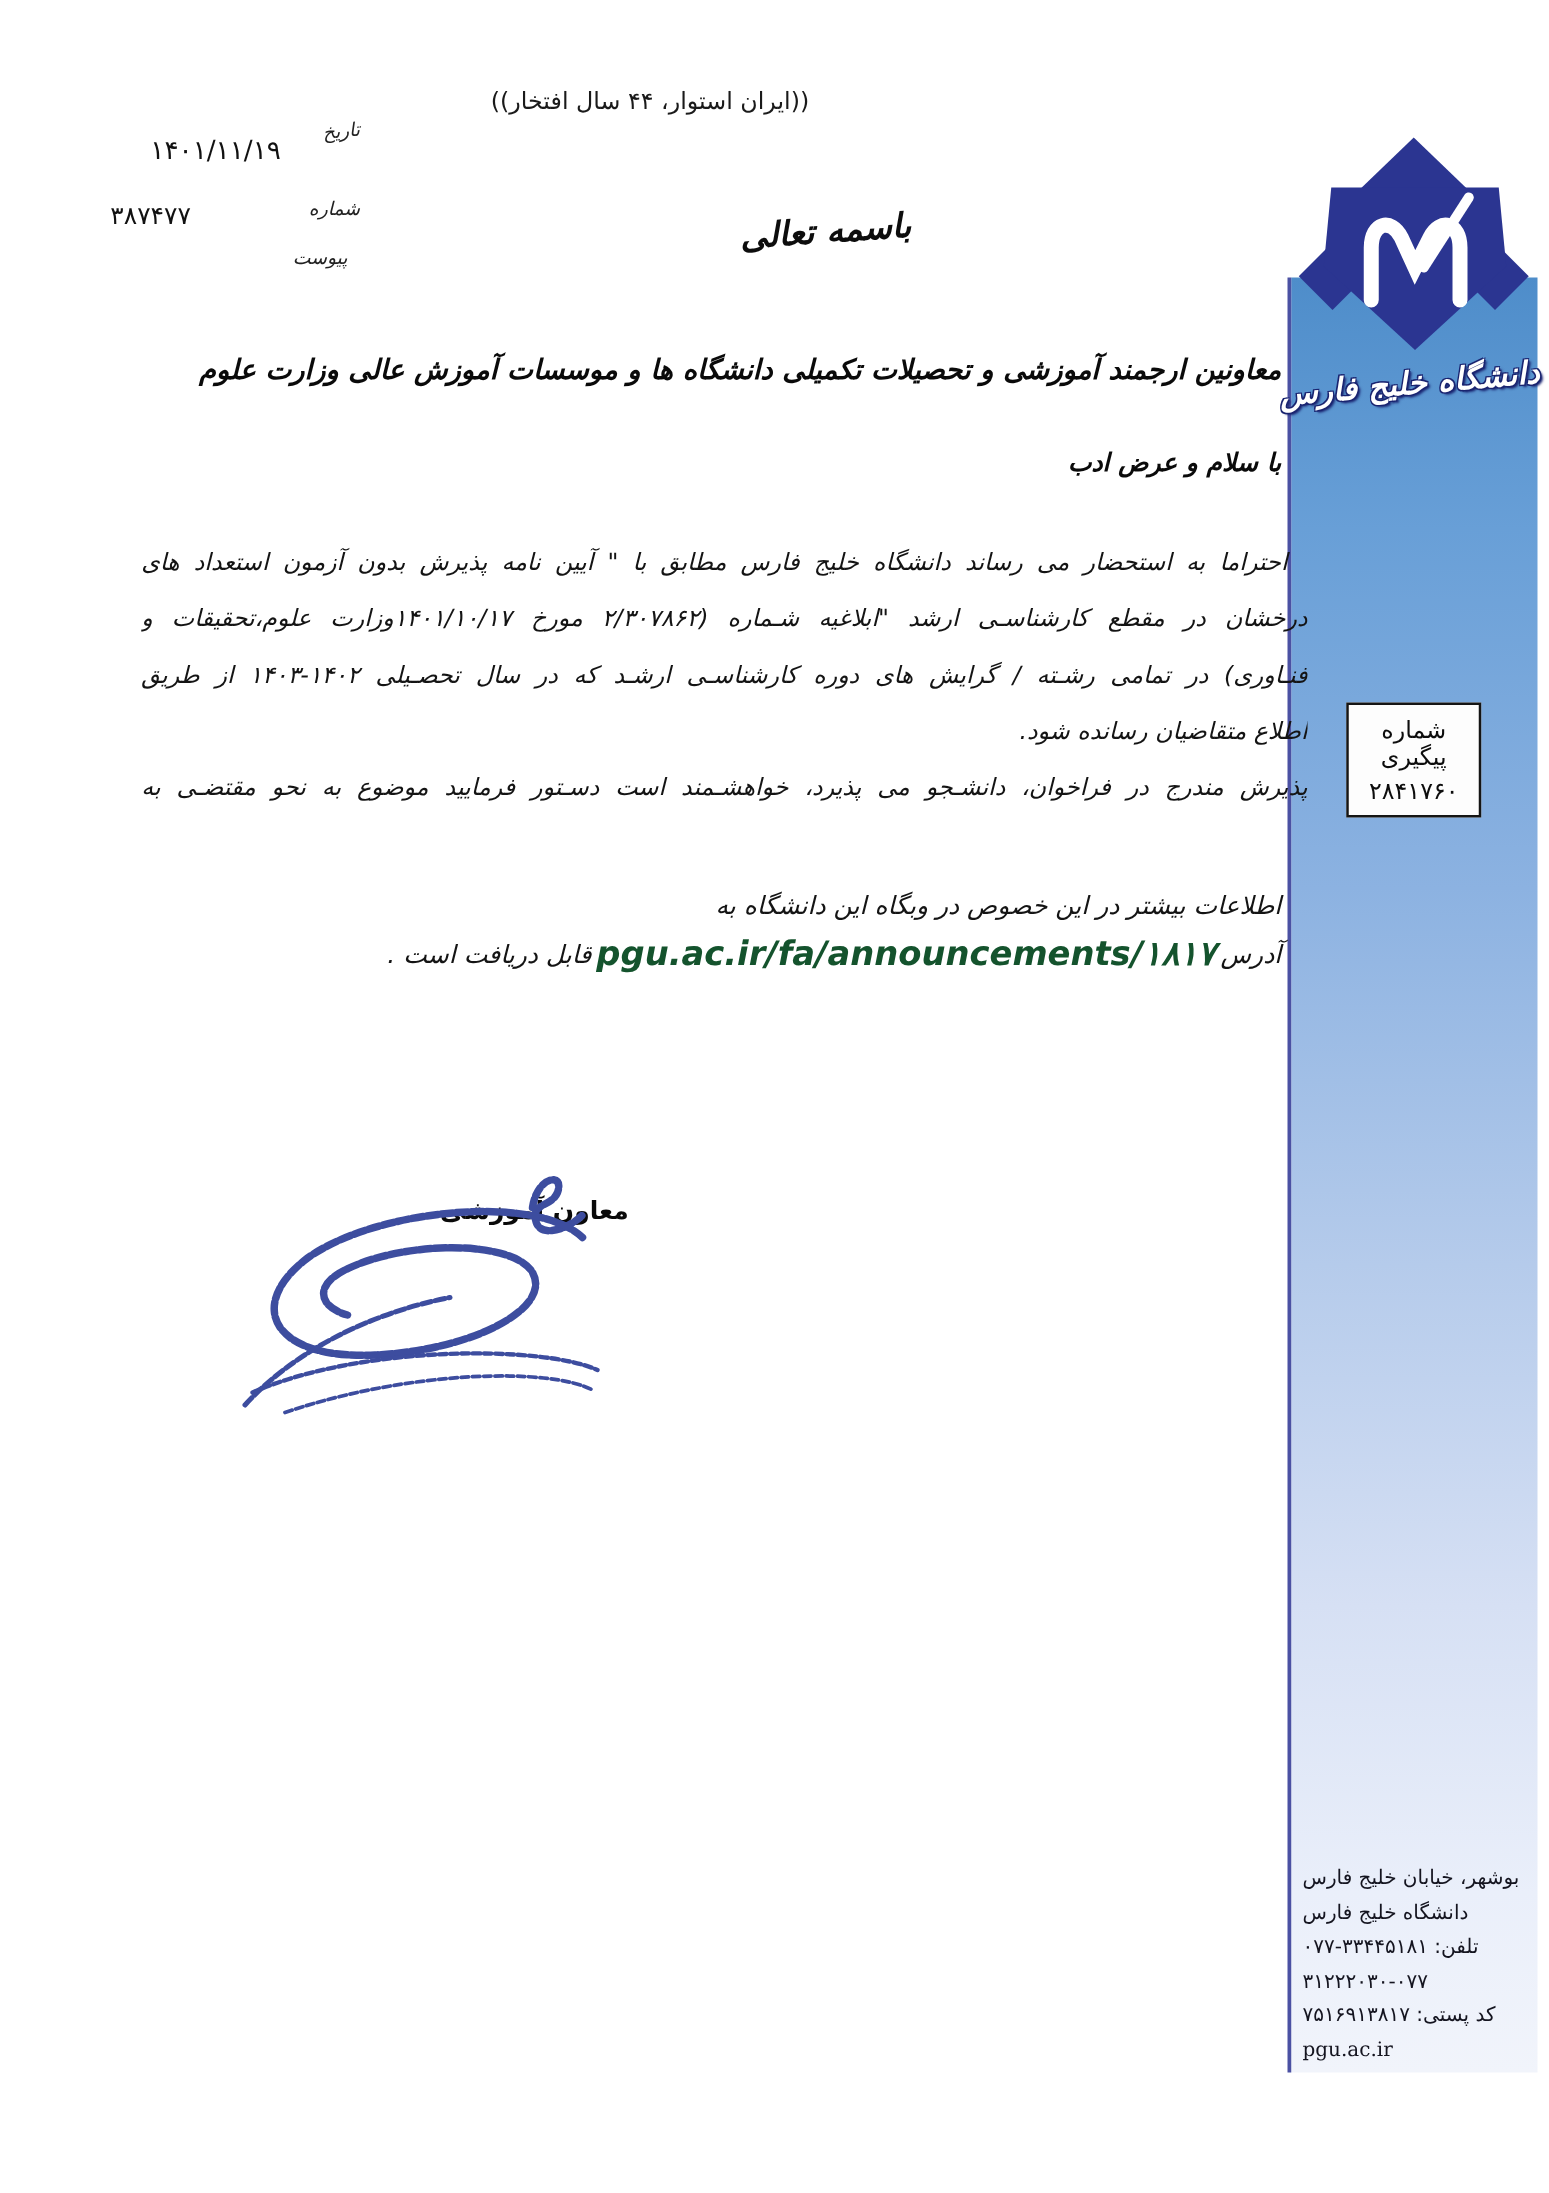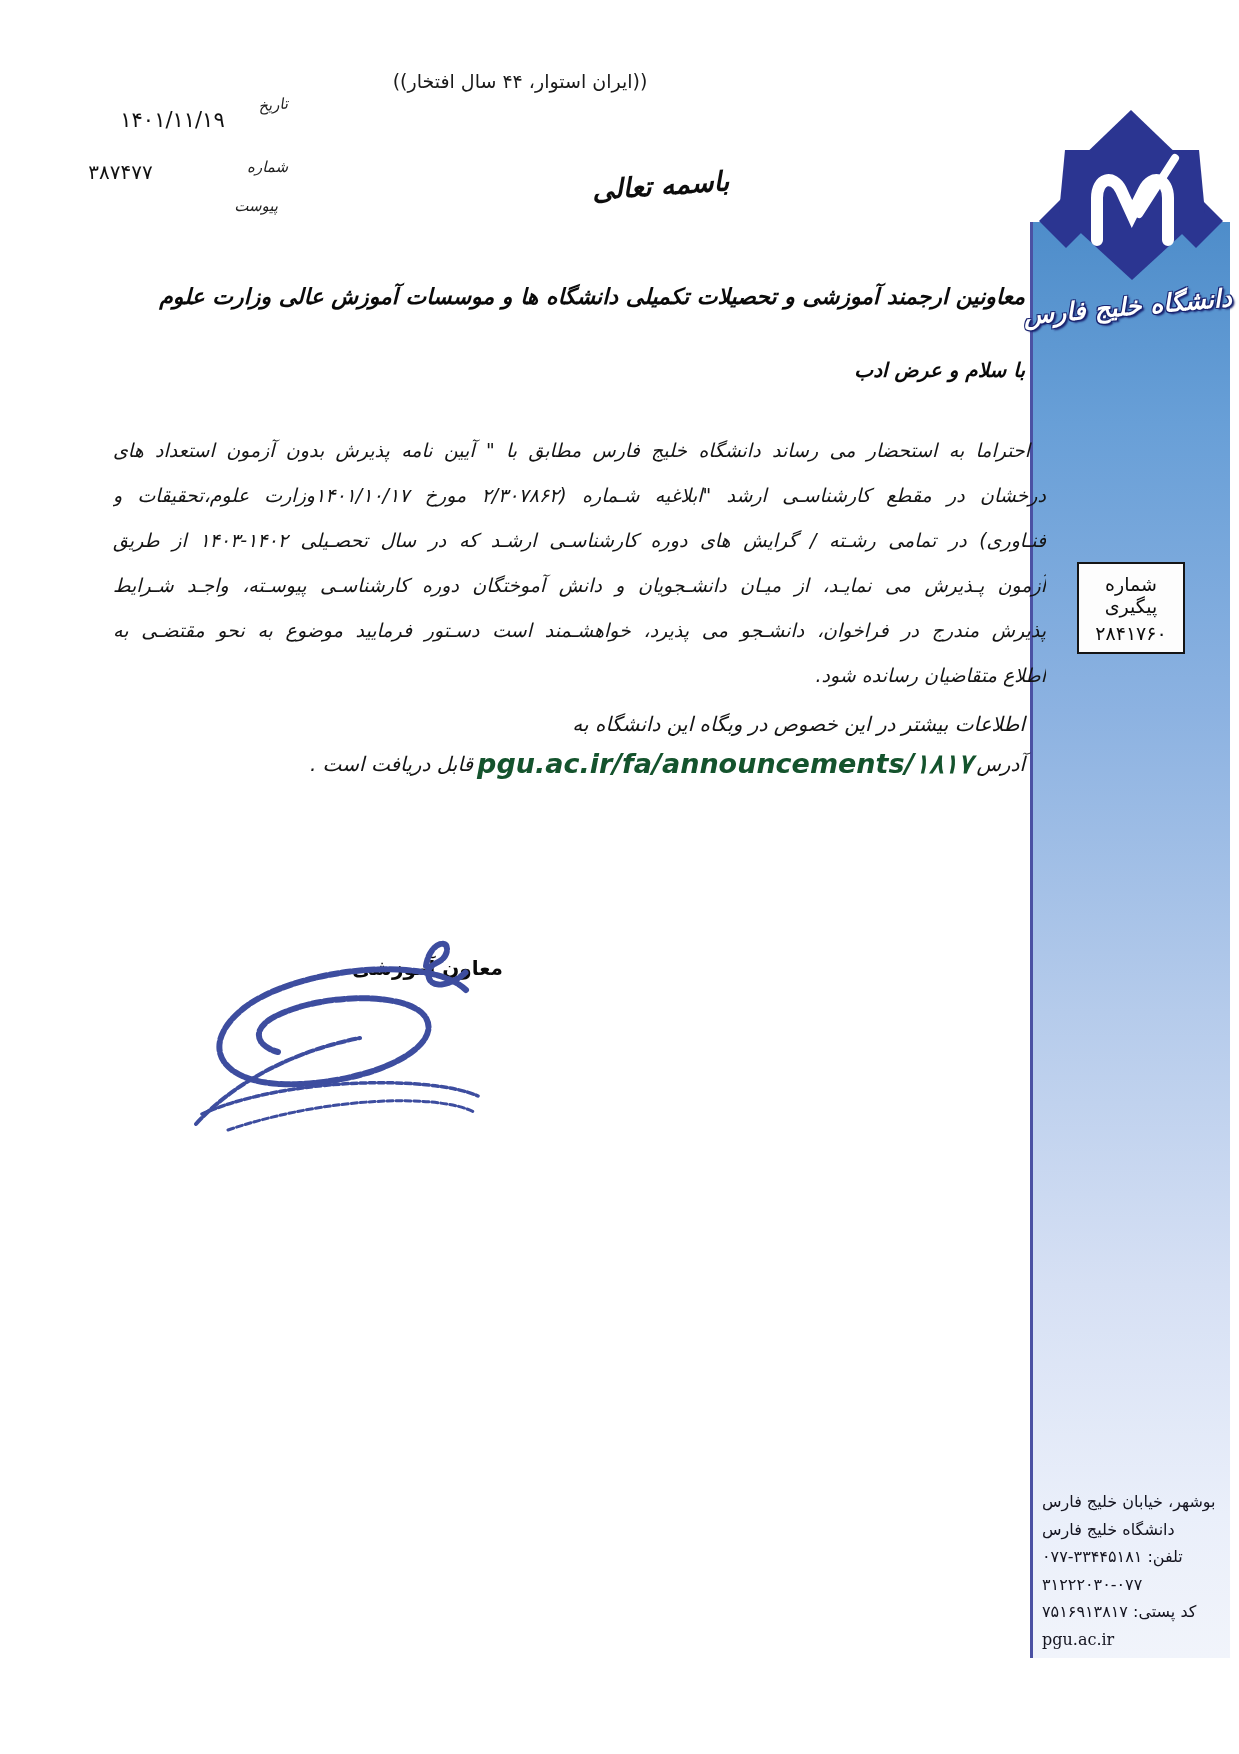--- a/index.html
+++ b/index.html
@@ -118,23 +118,22 @@
     <div>۲۸۴۱۷۶۰</div>
   </div>
 
   <div class="abs col recipient rtl">معاونین ارجمند آموزشی و تحصیلات تکمیلی دانشگاه ها و موسسات آموزش عالی وزارت علوم</div>
   <div class="abs col salutation rtl">با سلام و عرض ادب</div>
 
   <div class="abs col body-block rtl">
     <div class="bl first">احتراما  به استحضار می رساند دانشگاه خلیج فارس مطابق با " آیین نامه پذیرش بدون آزمون استعداد های</div>
     <div class="bl">درخشان در مقطع کارشناسـی ارشد "ابلاغیه شـماره (۲/۳۰۷۸۶۲ مورخ ۱۴۰۱/۱۰/۱۷وزارت علوم،تحقیقات و</div>
     <div class="bl">فنـاوری) در تمامی رشـته / گرایش های دوره کارشناسـی ارشـد که در سال تحصـیلی ۱۴۰۲-۱۴۰۳ از طریق</div>
-    <div class="bl">آزمون پـذیرش می نمایـد، از میـان دانشـجویان و دانش آموختگان دوره کارشناسـی پیوسـته، واجـد شـرایط</div>
+    <div class="bl last">اطلاع متقاضیان رسانده شود.</div>
     <div class="bl">پذیرش مندرج در فراخوان، دانشـجو می پذیرد، خواهشـمند است دسـتور فرمایید موضوع به نحو مقتضـی به</div>
-    <div class="bl last">اطلاع متقاضیان رسانده شود.</div>
   </div>
 
   <div class="abs col info-line rtl">اطلاعات بیشتر در این خصوص در وبگاه این دانشگاه به</div>
 
   <div class="abs col addr-line rtl">
     <span>آدرس</span><span class="addr-link">pgu.ac.ir/fa/announcements/۱۸۱۷</span><span>قابل دریافت است .</span>
   </div>
 
   <div class="abs sig-title rtl">معاون آموزشی</div>
   <div class="abs sig-scribble">

